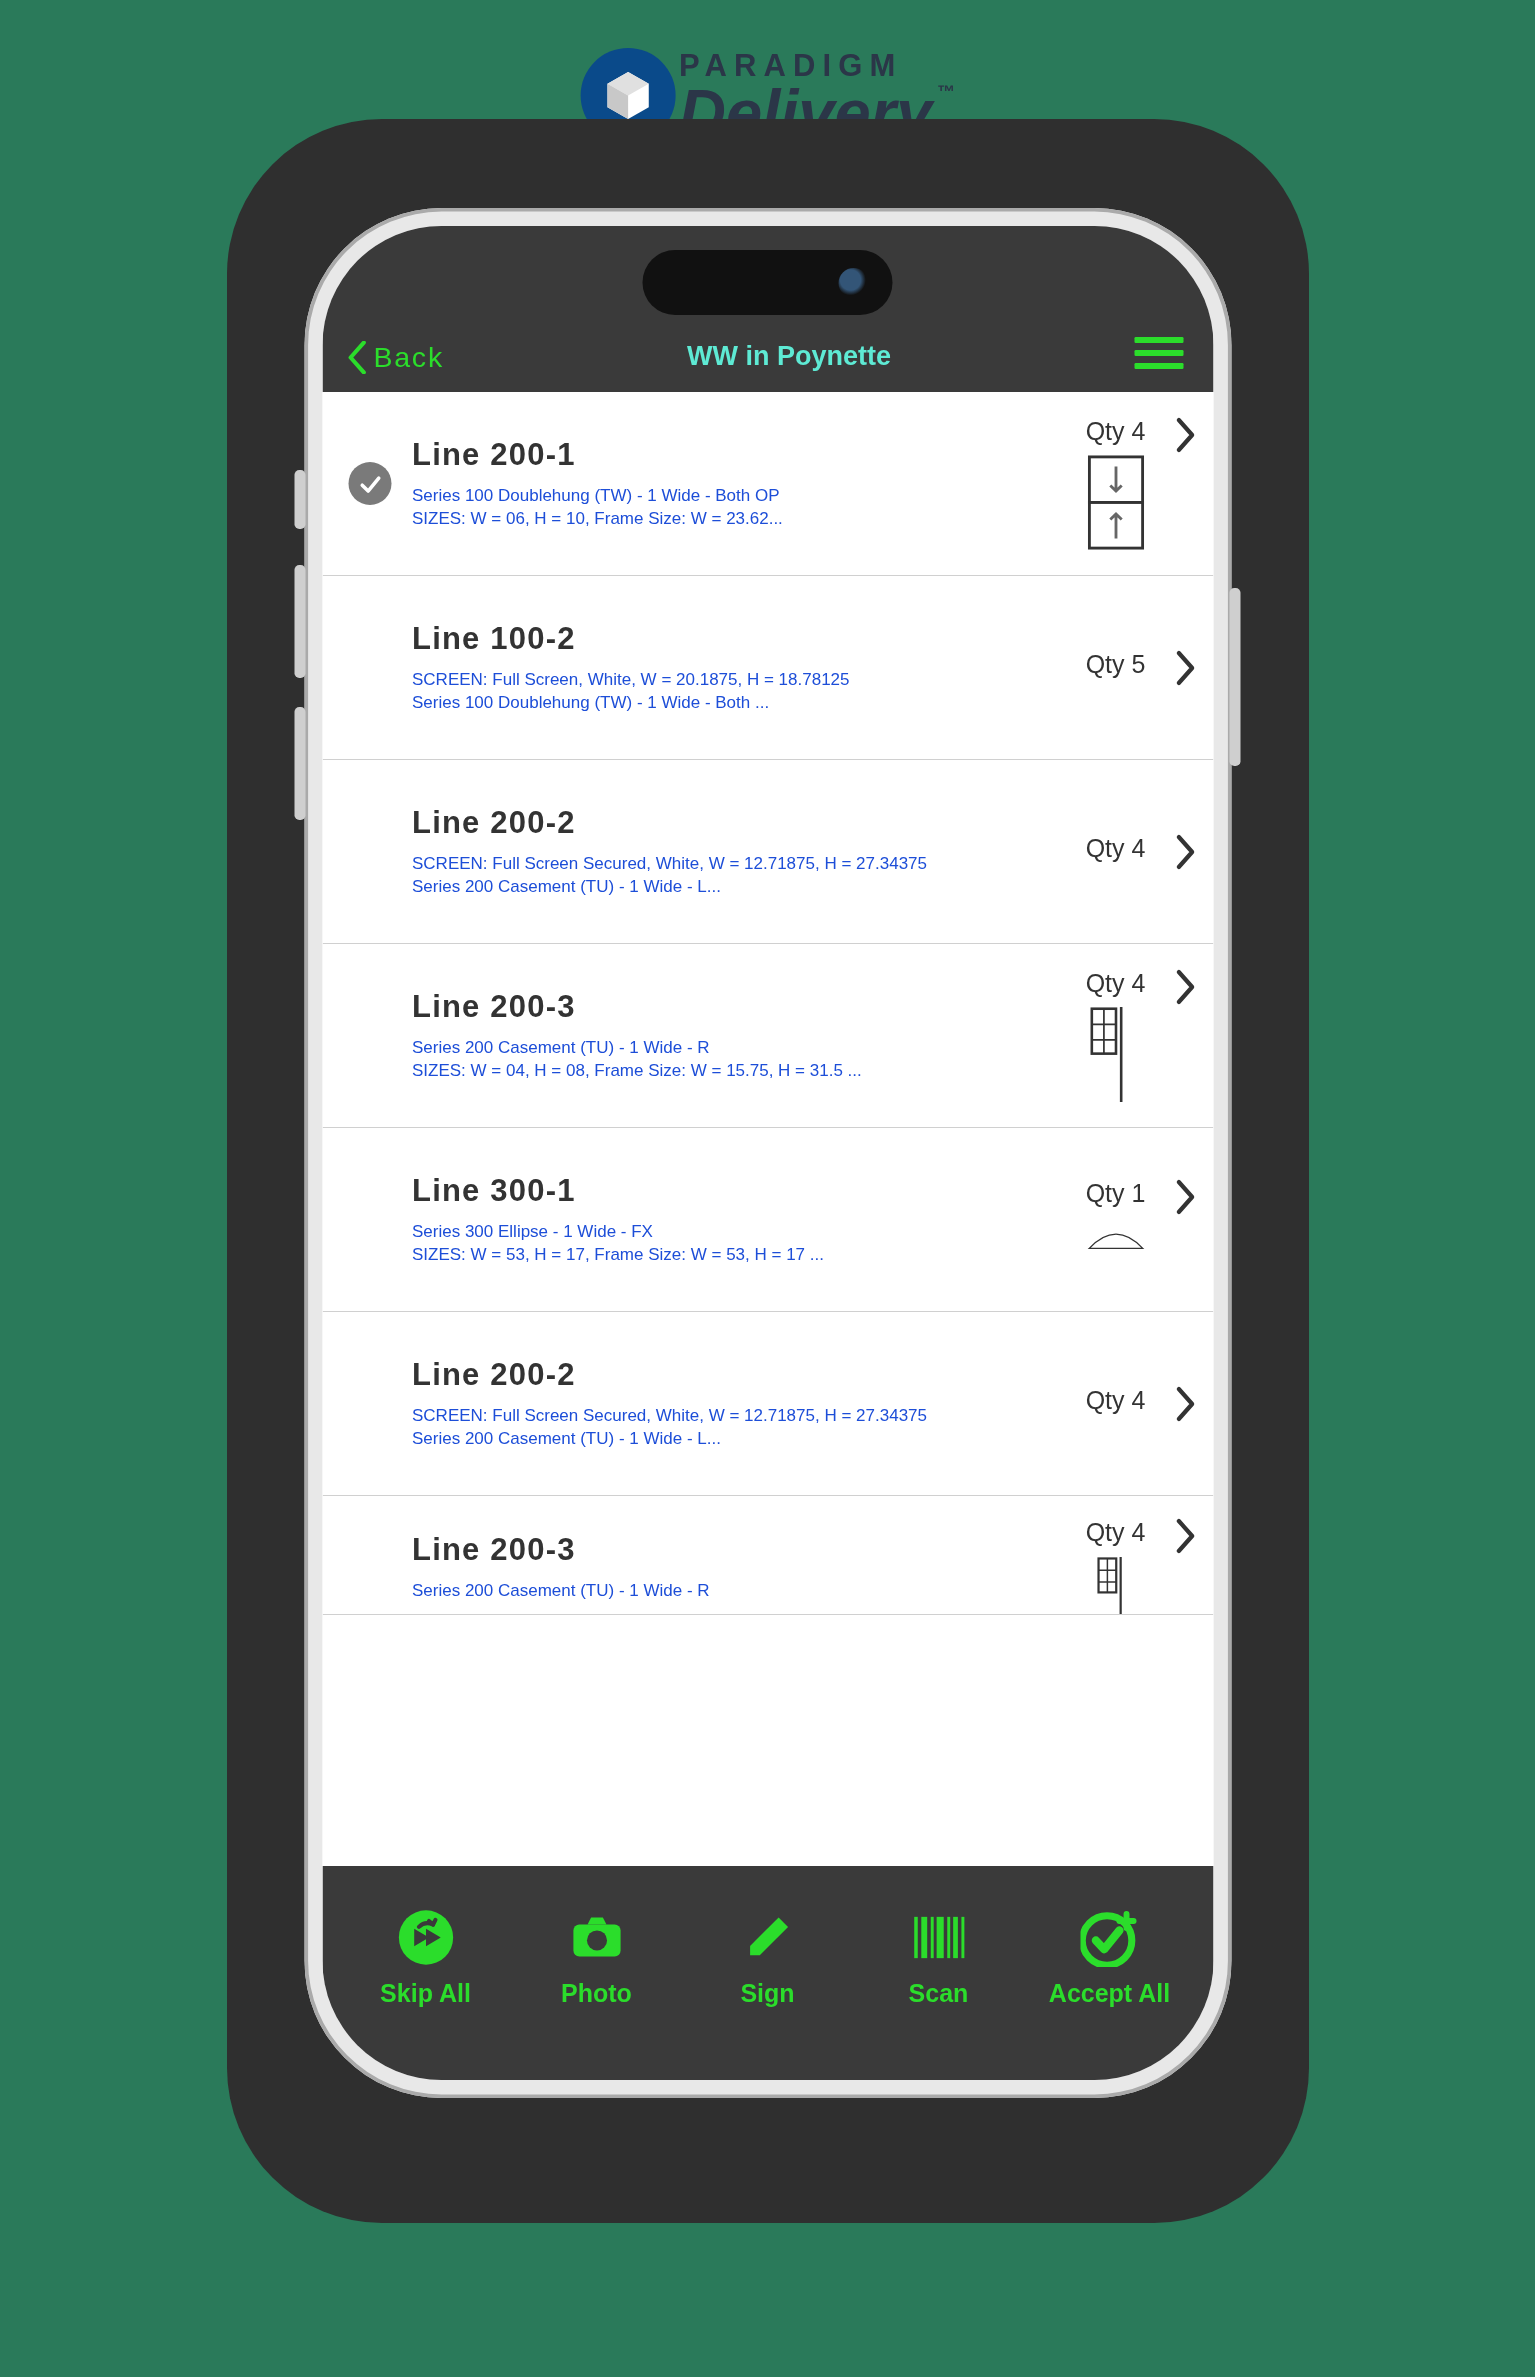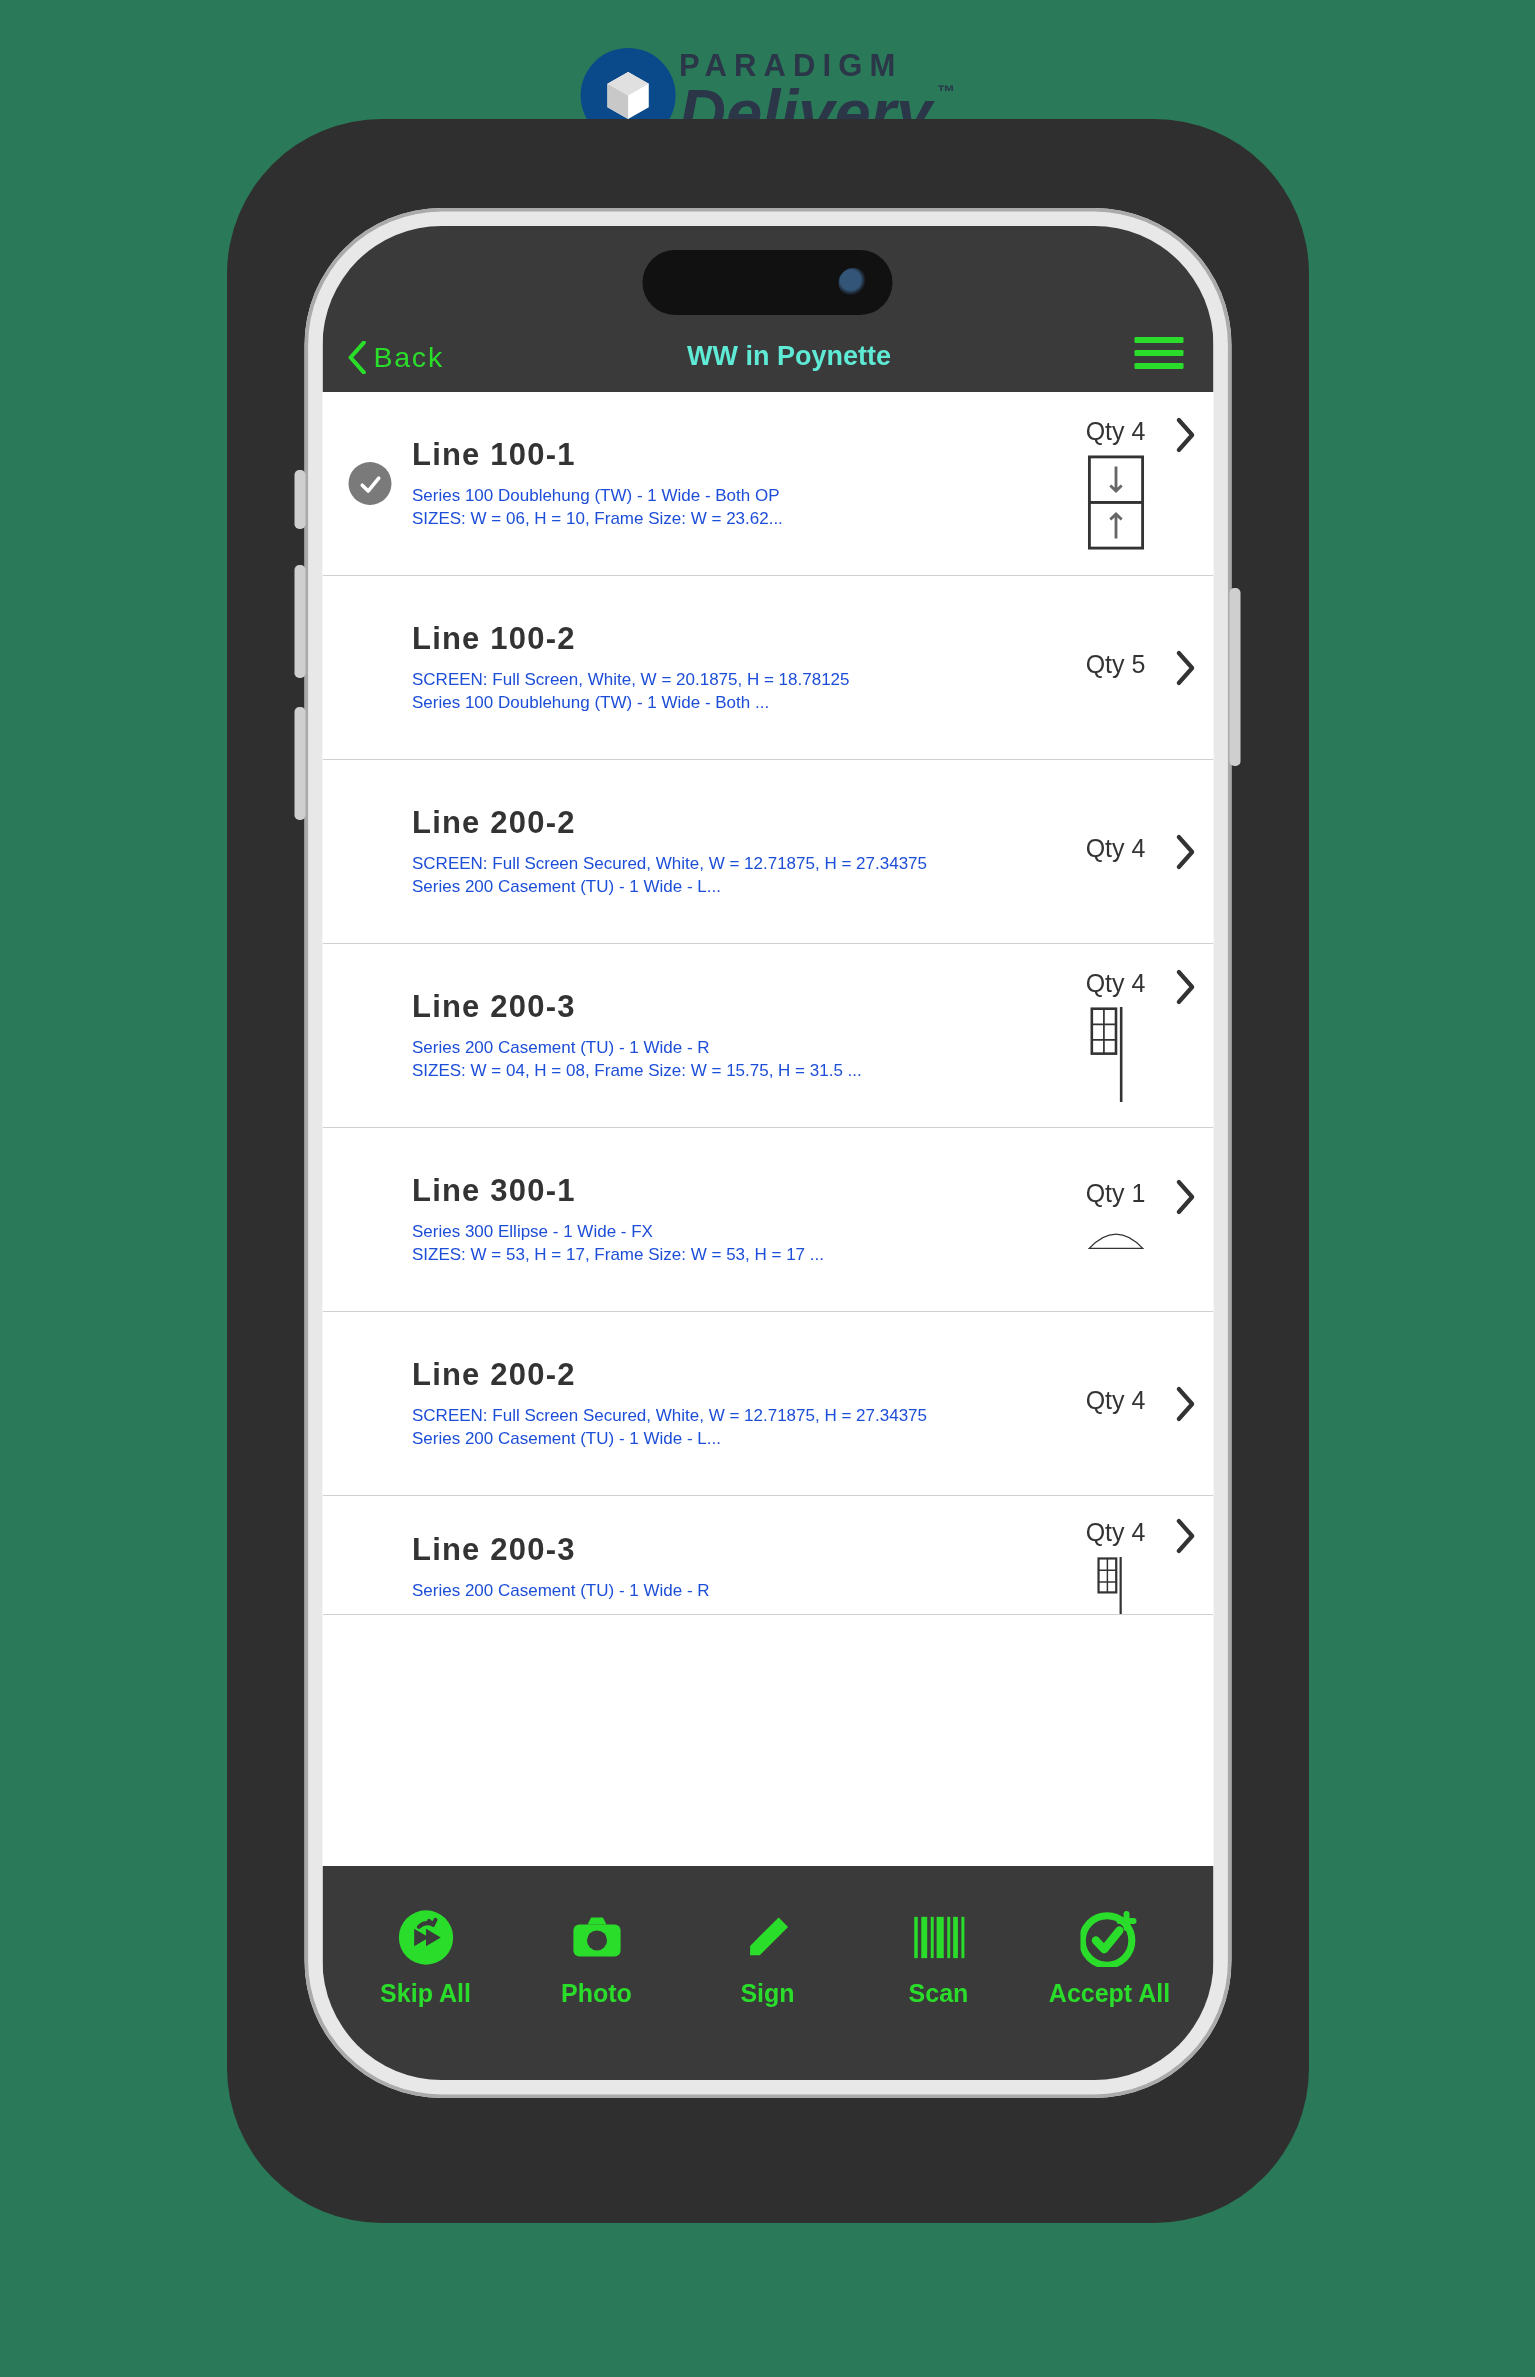--- a/index.html
+++ b/index.html
@@ -312,21 +312,21 @@
     <div class="content" id="row-container">
         <div class="row">
           <div class="check">
             <div class="check-circle">
               <svg viewBox="0 0 44 44">
                 <path d="M8 24 L18 34 L36 12" stroke="#fff" stroke-width="6" fill="none" stroke-linecap="round" stroke-linejoin="round"></path>
               </svg>
             </div>
           </div>
           <div class="info">
-            <h3>Line 100-1</h3>
+            <h3>Line 200-1</h3>
             <p>Series 100 Doublehung (TW) - 1 Wide - Both OP</p>
             <p>SIZES:  W = 06, H = 10, Frame Size: W = 23.62...</p>
           </div>
           <div class="right">
             <div class="qty-col">
               <span class="qty-label">Qty 4</span>
               <div class="thumb">
                 <svg width="57" height="95" viewBox="0 0 60 100">
                   <rect x="2" y="2" width="56" height="48" fill="#fff" stroke="#333" stroke-width="3"></rect>
                   <rect x="2" y="50" width="56" height="48" fill="#fff" stroke="#333" stroke-width="3"></rect>

